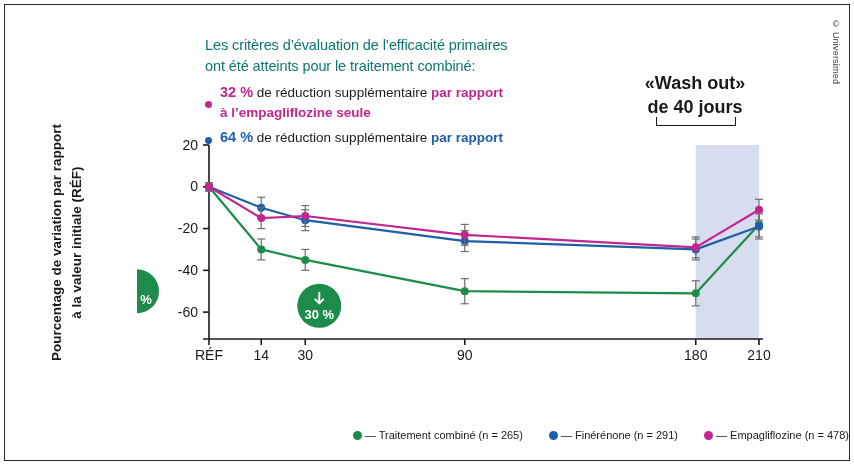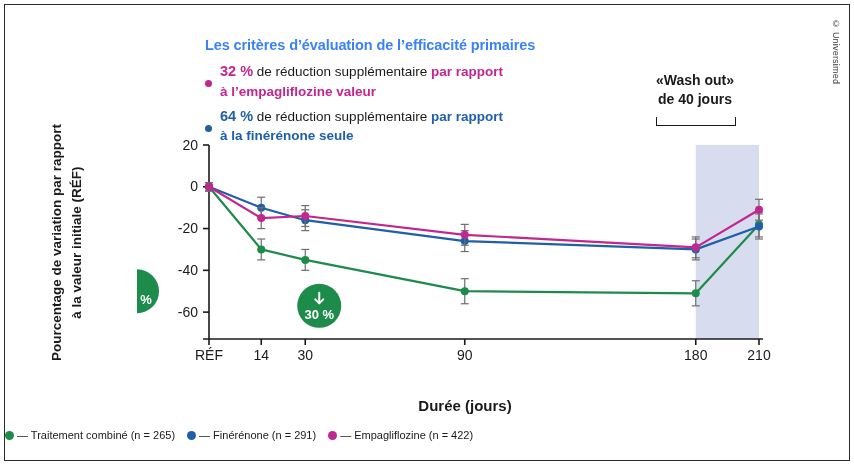--- a/index.html
+++ b/index.html
@@ -37,22 +37,22 @@
 
   
   #headline {
     position: absolute;
     left: 200px;
     top: 30px;
     width: 400px;
   }
   #headline .hl-line {
     font-size: 14.5px;
-    font-weight: bold;
-    color: #3b82f6;
+    font-weight: normal;
+    color: #0f766e;
     line-height: 1.45;
     letter-spacing: -0.1px;
   }
   .bullet-row {
     display: flex;
     align-items: center;
     margin-top: 5px;
   }
   .bullet-dot {
     width: 7px;
@@ -78,21 +78,21 @@
   .bullet-text .emph.magenta { color: #c2268f; font-weight: bold; }
   .bullet-text .emph.blue { color: #1f5fa9; font-weight: bold; }
 
   
   #washout-label {
     position: absolute;
     left: 630px;
     top: 66px;
     width: 120px;
     text-align: center;
-    font-size: 14px;
+    font-size: 18px;
     font-weight: bold;
     color: #1a1a1a;
     line-height: 1.35;
   }
   #washout-bracket {
     position: absolute;
     left: 651px;
     top: 112px;
     width: 80px;
     height: 9px;
@@ -135,22 +135,22 @@
   }
   #plot-svg { display: block; }
 
   
   #legend {
     position: absolute;
     left: 0;
     right: 0;
     top: 424px;
     display: flex;
-    justify-content: flex-start;
-    gap: 12px;
+    justify-content: flex-end;
+    gap: 26px;
   }
   .legend-item {
     display: flex;
     align-items: center;
     font-size: 11px;
     color: #1a1a1a;
   }
   .legend-dot {
     width: 9px;
     height: 9px;
@@ -160,50 +160,49 @@
 </style>
 </head>
 <body>
 
 <div id="frame">
 
   <div class="copyright">© Universimed</div>
 
   <div id="headline">
     <div class="hl-line">Les critères d’évaluation de l’efficacité primaires</div>
+    <div class="hl-line">ont été atteints pour le traitement combiné:</div>
 
     <div class="bullet-row">
       <div class="bullet-dot magenta"></div>
       <div class="bullet-text">
         <span class="pct magenta">32 %</span><span> de réduction supplémentaire </span><span class="emph magenta">par rapport</span><br>
-        <span class="emph magenta">à l’empagliflozine valeur</span>
+        <span class="emph magenta">à l’empagliflozine seule</span>
       </div>
     </div>
 
     <div class="bullet-row">
       <div class="bullet-dot blue"></div>
       <div class="bullet-text">
         <span class="pct blue">64 %</span><span> de réduction supplémentaire </span><span class="emph blue">par rapport</span><br>
-        <span class="emph blue">à la finérénone seule</span>
       </div>
     </div>
   </div>
 
   <div id="washout-label">
     <div>«Wash out»</div>
     <div>de 40 jours</div>
   </div>
   <div id="washout-bracket"></div>
 
   <div id="ylabel">
     <span>Pourcentage de variation par rapport</span><br>
     <span>à la valeur initiale (RÉF)</span>
   </div>
 
-  <div id="xlabel">Durée (jours)</div>
 
   <div id="plot-wrap">
     <svg id="plot-svg" width="640" height="240" viewBox="0 0 640 240">
       <g id="shaded-band-g">
           <rect x="558.75" y="10" width="63.25" height="194" fill="#c9d2e8" opacity="0.75"></rect>
         </g>
       <g id="axes-g">
           <line x1="72" y1="10" x2="72" y2="204" stroke="#1a1a1a" stroke-width="1.6"></line>
           <line x1="66" y1="204" x2="626" y2="204" stroke="#1a1a1a" stroke-width="1.6"></line>
         </g>
@@ -323,17 +322,17 @@
     <div class="legend-item">
       <span class="legend-dot" style="background:#1d8b4a"></span>
       <span>— Traitement combiné (n = 265)</span>
     </div>
     <div class="legend-item">
       <span class="legend-dot" style="background:#1f5fa9"></span>
       <span>— Finérénone (n = 291)</span>
     </div>
     <div class="legend-item">
       <span class="legend-dot" style="background:#c2268f"></span>
-      <span>— Empagliflozine (n = 422)</span>
+      <span>— Empagliflozine (n = 478)</span>
     </div>
   </div>
 
 </div>
 
 </body></html>

